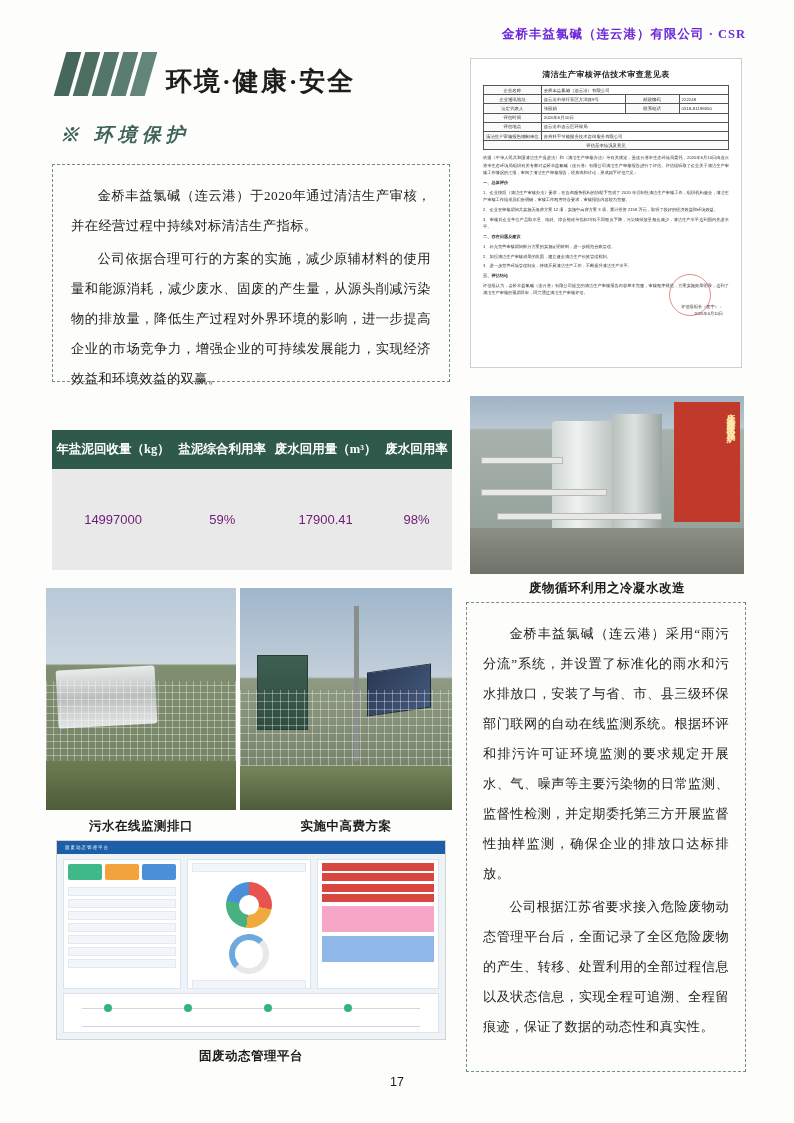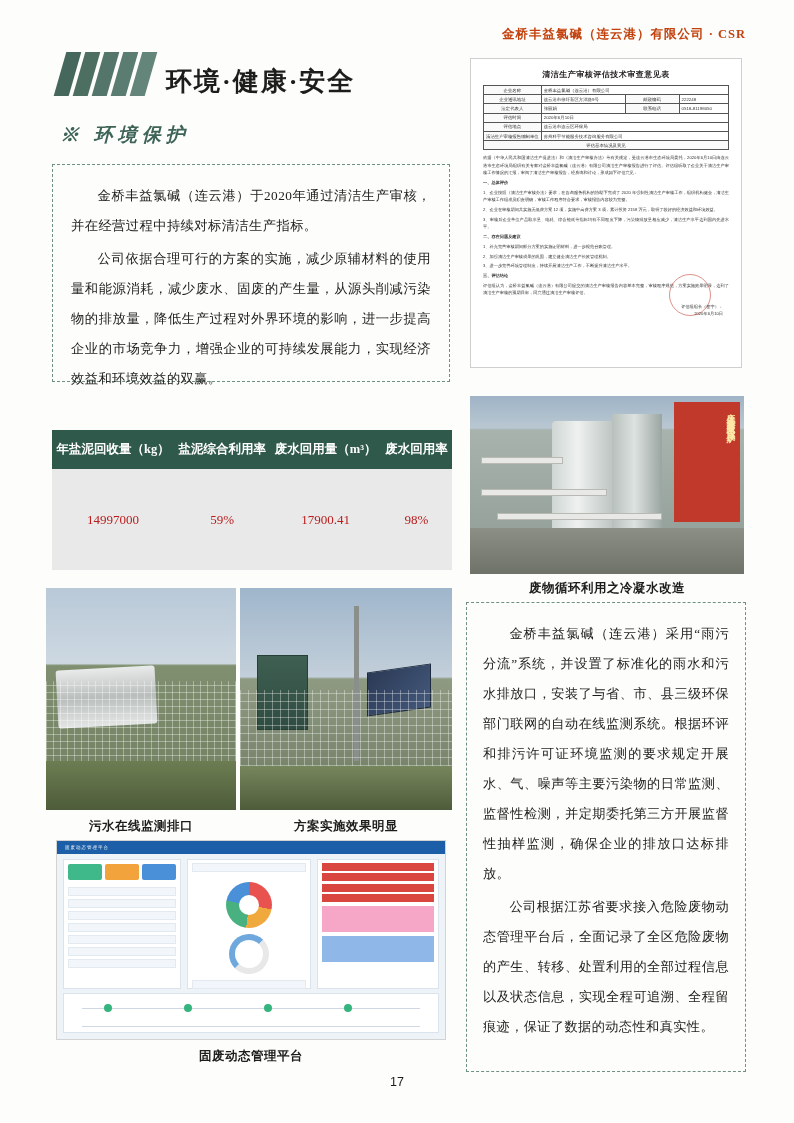--- a/index.html
+++ b/index.html
@@ -20,21 +20,21 @@
     background: #fdfdfb;
   }
   
   .header-brand {
     position: absolute;
     top: 26px; right: 48px;
     font-family: "Liberation Serif", serif;
     font-weight: bold;
     font-size: 12.5px;
     letter-spacing: 1px;
-    color: #c2410c;
+    color: #6d28d9;
   }
   .title-block {
     position: absolute;
     top: 48px; left: 60px;
     display: flex;
     align-items: center;
     gap: 14px;
   }
   .stripes {
     width: 92px; height: 44px;
@@ -177,25 +177,25 @@
     color: #ffffff;
     font-size: 12.5px;
     font-weight: bold;
     padding: 10px 4px;
     line-height: 1.55;
     vertical-align: middle;
     text-align: center;
   }
   #data-table td {
     background: #e9e9e9;
-    color: #b91c1c;
+    color: #701a75;
     font-size: 13px;
     text-align: center;
     padding: 22px 12px;
-    font-family: Liberation Serif, serif;
+    font-family: Liberation Sans, sans-serif;
   }
 
   
   .photo {
     position: absolute;
     overflow: hidden;
     background: #bdbdbd;
   }
   #photo-condensate { left: 470px; top: 396px; width: 274px; height: 178px; }
   #photo-sewage     { left: 46px;  top: 588px; width: 190px; height: 222px; }
@@ -490,21 +490,21 @@
 
   <div class="photo" id="photo-rain">
     <div class="art">
       <div class="box"></div>
       <div class="pole"></div>
       <div class="panel"></div>
       <div class="fence"></div>
       <div class="grass"></div>
     </div>
   </div>
-  <div class="fig-caption" style="left:240px; top:818px; width:212px;">方案实施效果明显</div>
+  <div class="fig-caption" style="left:240px; top:818px; width:212px;">实施中高费方案</div>
 
   <div class="photo" id="photo-platform">
     <div class="art">
       <div class="topbar">
         <div class="t">固废动态管理平台</div>
       </div>
       <div class="colA">
         <div class="kpi">
           <div class="k1"></div>
           <div class="k2"></div>

